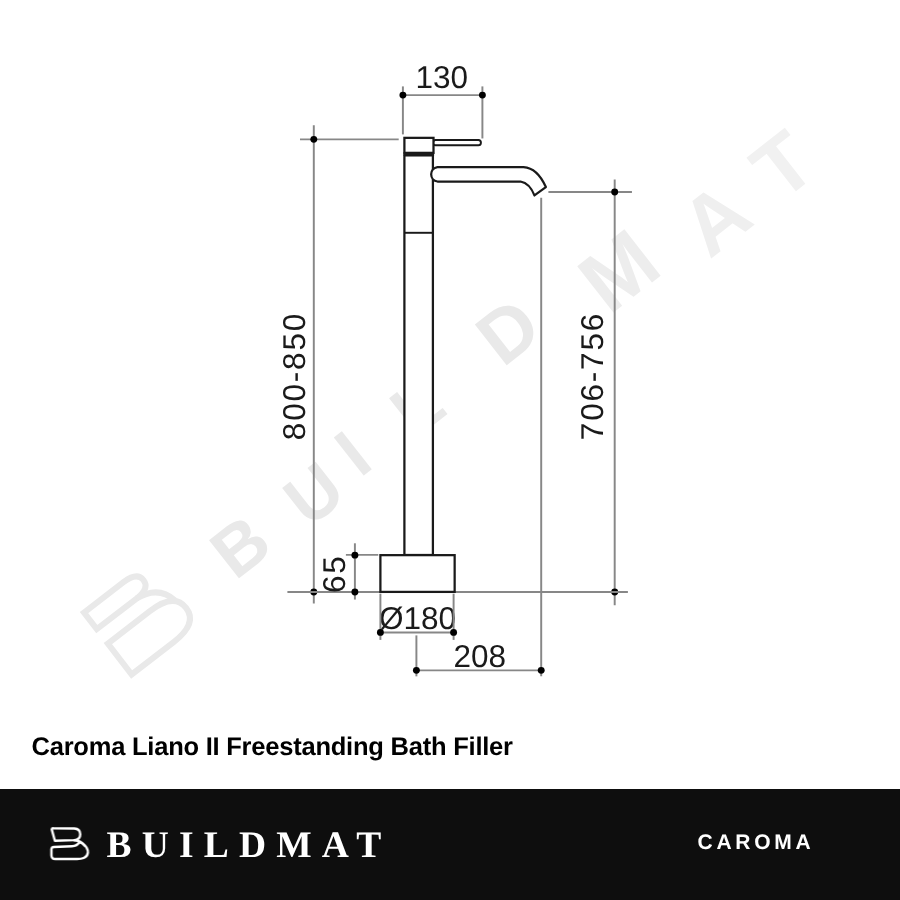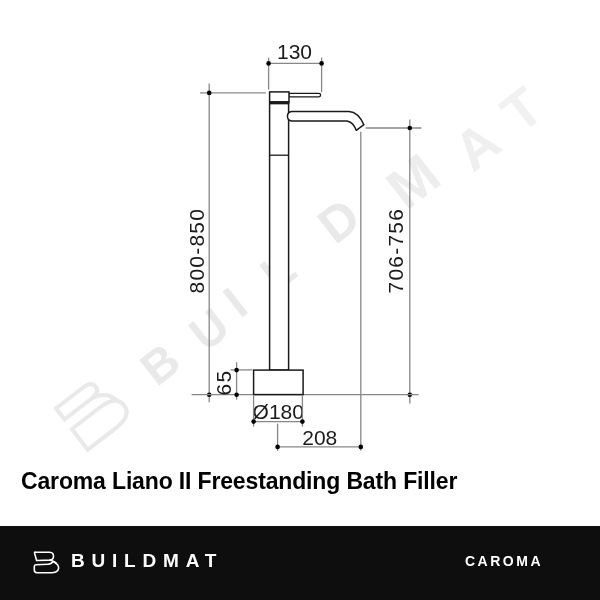--- a/index.html
+++ b/index.html
@@ -113,27 +113,27 @@
     <g stroke="#878787" stroke-width="1.3" fill="none">
       <line x1="277.6" y1="446.9" x2="360.8" y2="446.9"></line>
       <line x1="277.6" y1="423.6" x2="277.6" y2="450.9"></line>
     </g>
 
     <circle cx="277.6" cy="446.9" r="2.3" fill="#000"></circle>
     <circle cx="360.8" cy="446.9" r="2.3" fill="#000"></circle>
   </g>
 </svg>
 
-<div style="position:absolute;left:21px;top:468px;transform:translateZ(0);font-size:23px;font-weight:bold;color:#000;letter-spacing:-0.15px;">Caroma Liano II Freestanding Bath Filler</div>
+<div style="position:absolute;left:21px;top:488px;transform:translateZ(0);font-size:17px;font-weight:bold;color:#000;letter-spacing:-0.15px;">Caroma Liano II Freestanding Bath Filler</div>
 
 <div style="position:absolute;left:0;top:526px;width:600px;height:74px;background:#0e0e0e;transform:translateZ(0);"></div>
 
 <svg style="position:absolute;left:33px;top:550px" width="28" height="25" viewBox="0 0 28 25">
   <g fill="none" stroke="#fff" stroke-width="1.6" stroke-linejoin="round" stroke-linecap="round">
     <path d="M1.5,2.9 Q1.6,2.1 2.6,2.15 L16.6,2.3 Q20.45,2.5 20.5,6.2 Q20.55,9.8 16.6,10.1 L3.6,10.5 Z"></path>
     <path d="M2.9,14.7 L15,14.2 Q18.5,14 19.8,11.6 Q23,12.2 24.8,15.2 Q25.8,17 25.6,18.4 Q25.3,21 22.8,22 Q21,22.7 18.5,22.7 L3.9,22.7 Q1.3,22.7 1.3,20.1 L1.3,16.4 Q1.3,14.75 2.9,14.7 Z"></path>
     <path d="M16.6,10.2 Q21.3,10.6 23.2,13.6"></path>
   </g>
 </svg>
 
-<div style="position:absolute;left:71px;top:550px;transform:translateZ(0);font-size:19px;font-weight:bold;color:#fff;letter-spacing:6.8px;">BUILDMAT</div>
+<div style="position:absolute;left:71px;top:550px;transform:translateZ(0);font-size:25px;font-weight:bold;color:#fff;letter-spacing:6.8px;font-family:Liberation Serif, serif;">BUILDMAT</div>
 
 <div style="position:absolute;left:465px;top:553px;transform:translateZ(0);font-size:14px;font-weight:bold;color:#fff;letter-spacing:2.5px;">CAROMA</div>
 
 </body></html>

